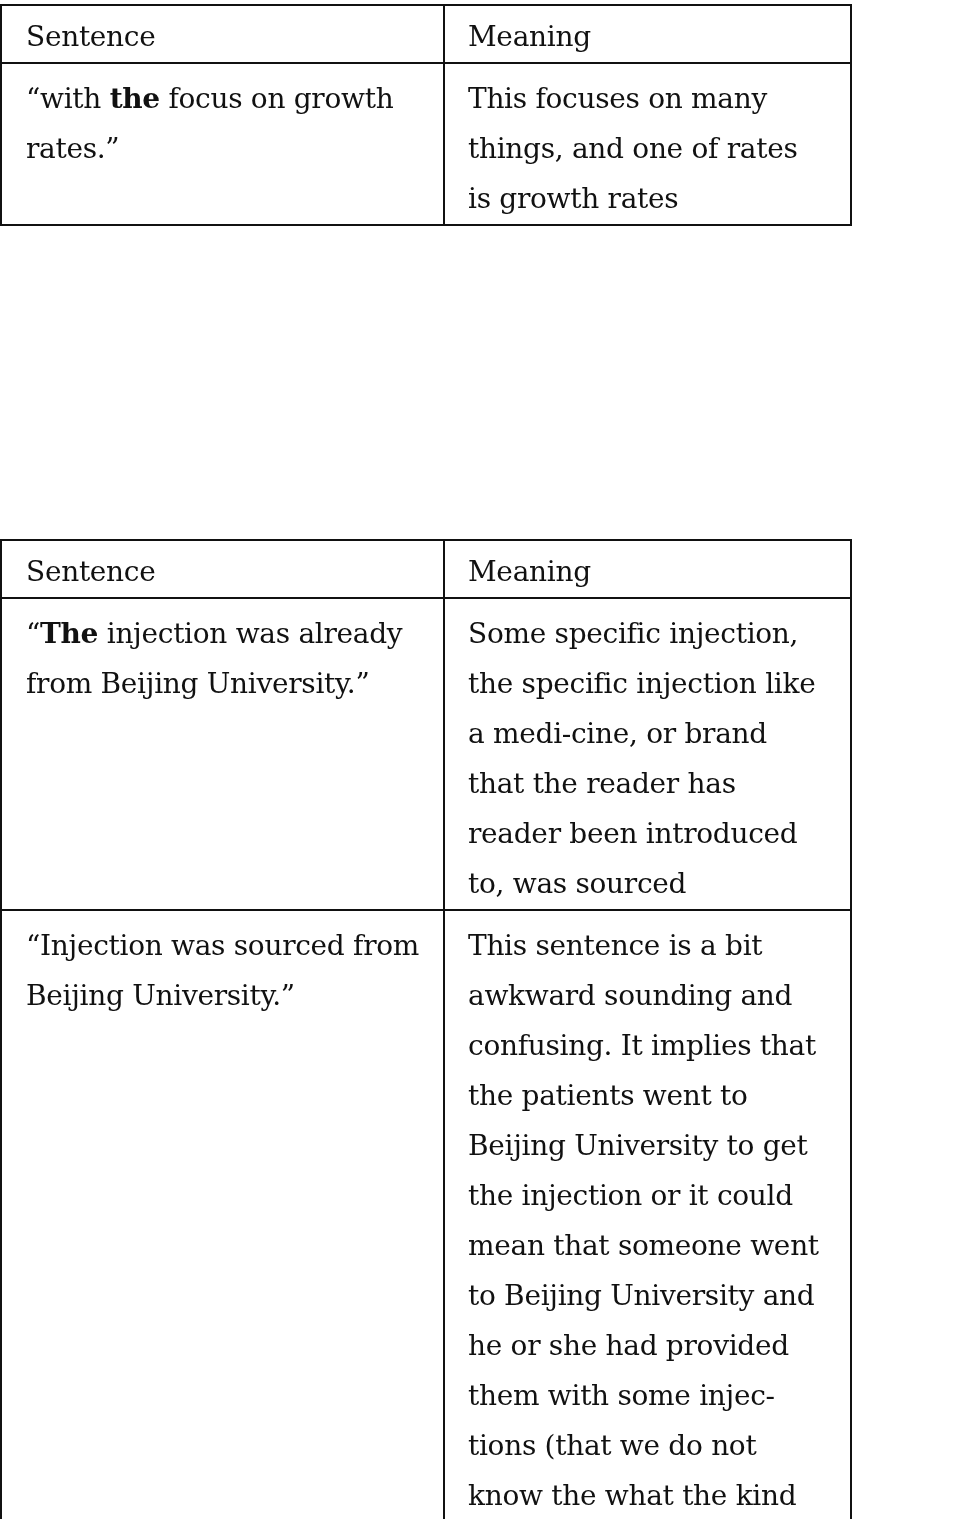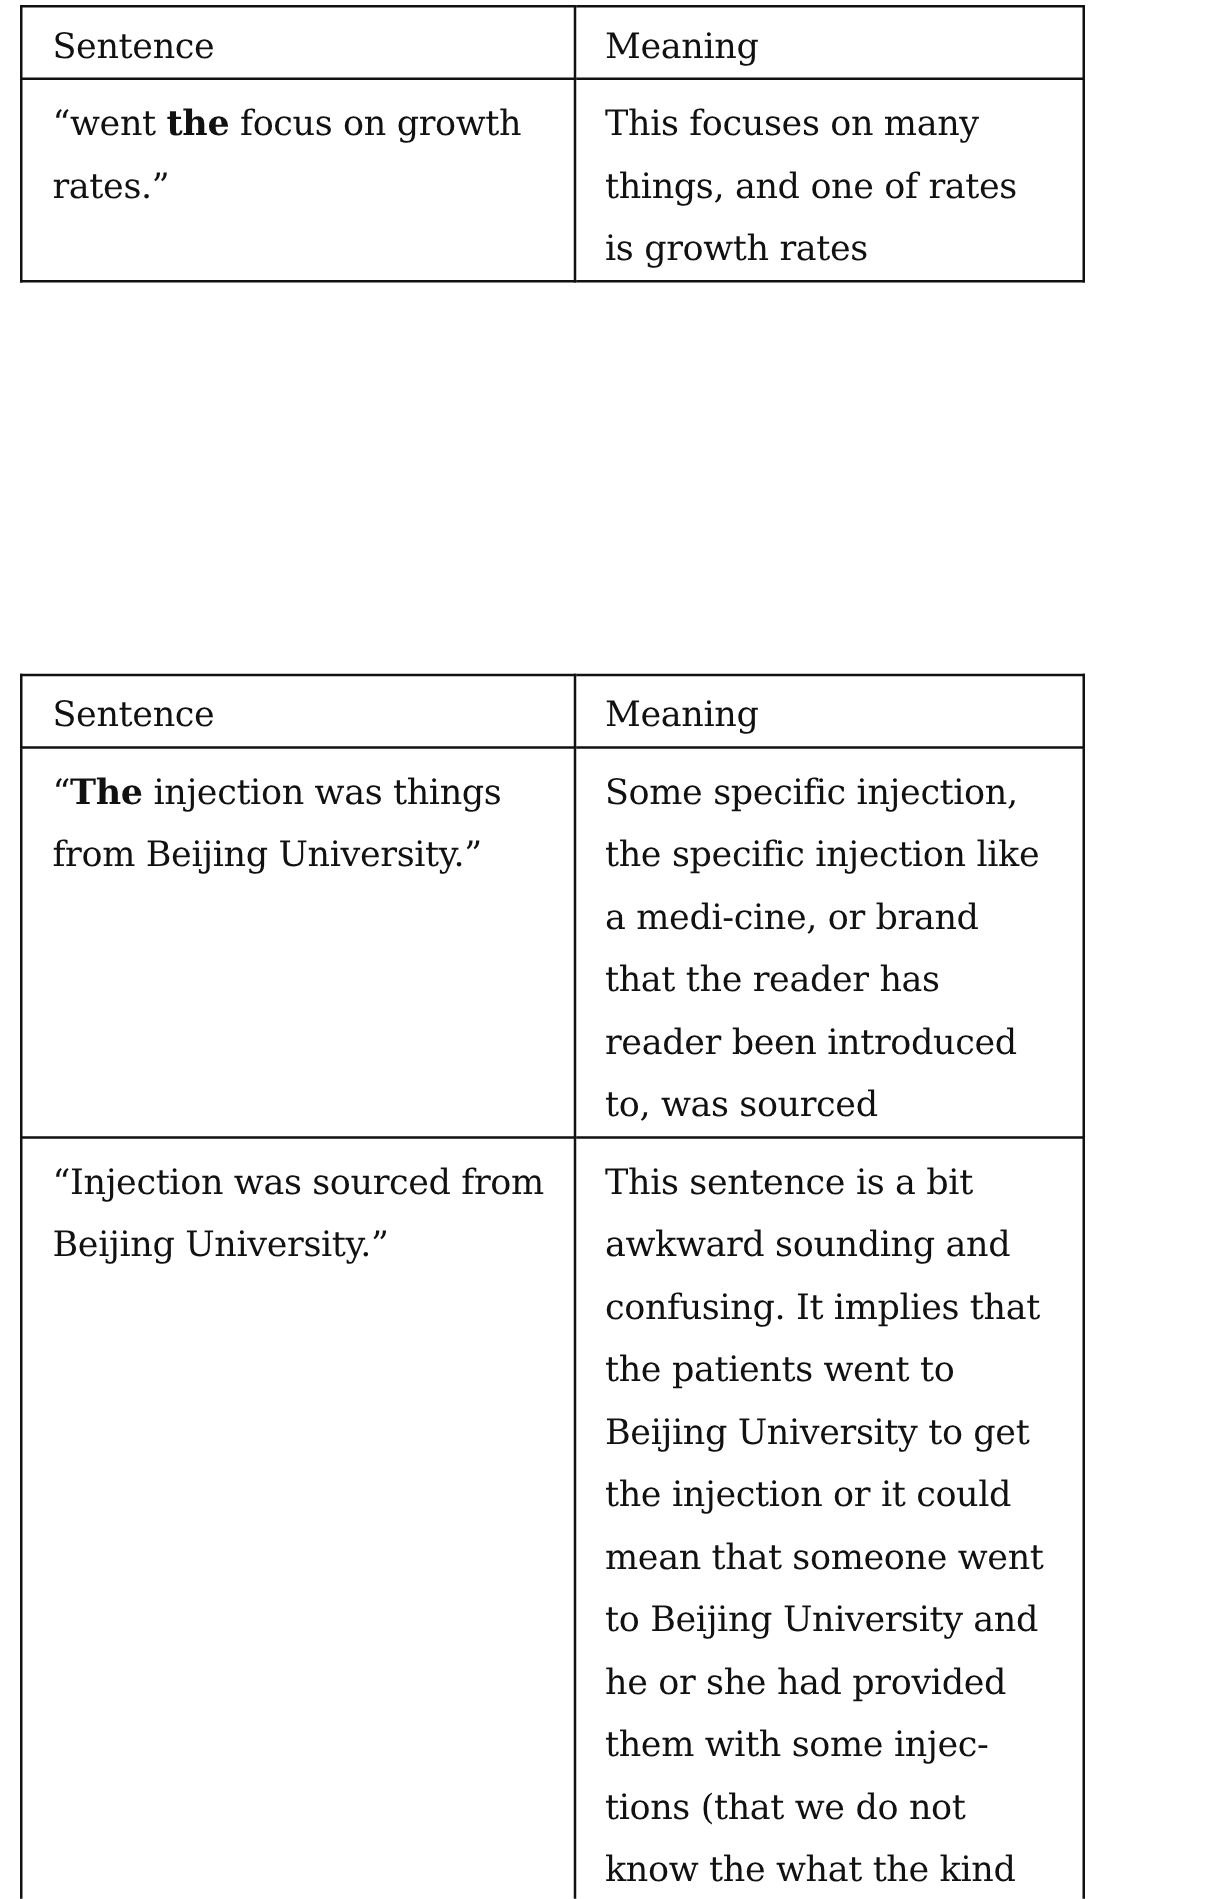--- a/index.html
+++ b/index.html
@@ -1,51 +1,51 @@
 <!DOCTYPE html>
 <html><head>
 <meta charset="utf-8">
 <style>
   html, body { margin: 0; padding: 0; background: #ffffff; }
   body { width: 980px; height: 1519px; position: relative; overflow: hidden;
          font-family: "DejaVu Serif", "Liberation Serif", serif; color: #111; }
-  table { position: absolute; left: 0; border-collapse: collapse; table-layout: fixed; width: 852px; margin-left: 16px; }
+  table { position: absolute; left: 0; border-collapse: collapse; table-layout: fixed; width: 852px; }
   td { border: 2px solid #111; vertical-align: top; padding: 10px 22px 0 24px;
        font-size: 28px; line-height: 50px; letter-spacing: -0.3px; }
   td.c1 { width: 443px; box-sizing: border-box; }
   td.c2 { box-sizing: border-box; padding-left: 23px; }
   tr.head td { height: 56px; padding-top: 6px; }
   b { font-weight: bold; }
   #t1 { top: 4px; }
   #t2 { top: 539px; }
 </style>
 </head>
 <body>
 
 <table id="t1">
   <tbody>
       <tr class="head">
     <td class="c1">Sentence</td>
     <td class="c2">Meaning</td>
   </tr>
   <tr>
-    <td class="c1"><span>“went </span><b>the</b><span> focus on growth rates.”</span></td>
+    <td class="c1"><span>“with </span><b>the</b><span> focus on growth rates.”</span></td>
     <td class="c2"><span>This focuses on many things, and one of rates is growth rates</span></td>
   </tr>
 </tbody>
   </table>
 
 <table id="t2">
   <tbody>
       <tr class="head">
     <td class="c1">Sentence</td>
     <td class="c2">Meaning</td>
   </tr>
   <tr>
-    <td class="c1"><span>“</span><b>The</b><span> injection was things from Beijing University.”</span></td>
+    <td class="c1"><span>“</span><b>The</b><span> injection was already from Beijing University.”</span></td>
     <td class="c2"><span>Some specific injection, the specific injection like a medi-cine, or brand that the reader has reader been introduced to, was sourced</span></td>
   </tr>
   <tr>
     <td class="c1"><span>“Injection was sourced from Beijing University.”</span></td>
     <td class="c2"><span>This sentence is a bit awkward sounding and confusing. It implies that the patients went to Beijing University to get the injection or it could mean that someone went to Beijing University and he or she had provided them with some injec-tions (that we do not know the what the kind of injection is)</span></td>
   </tr>
 </tbody>
   </table>
 
 </body></html>

